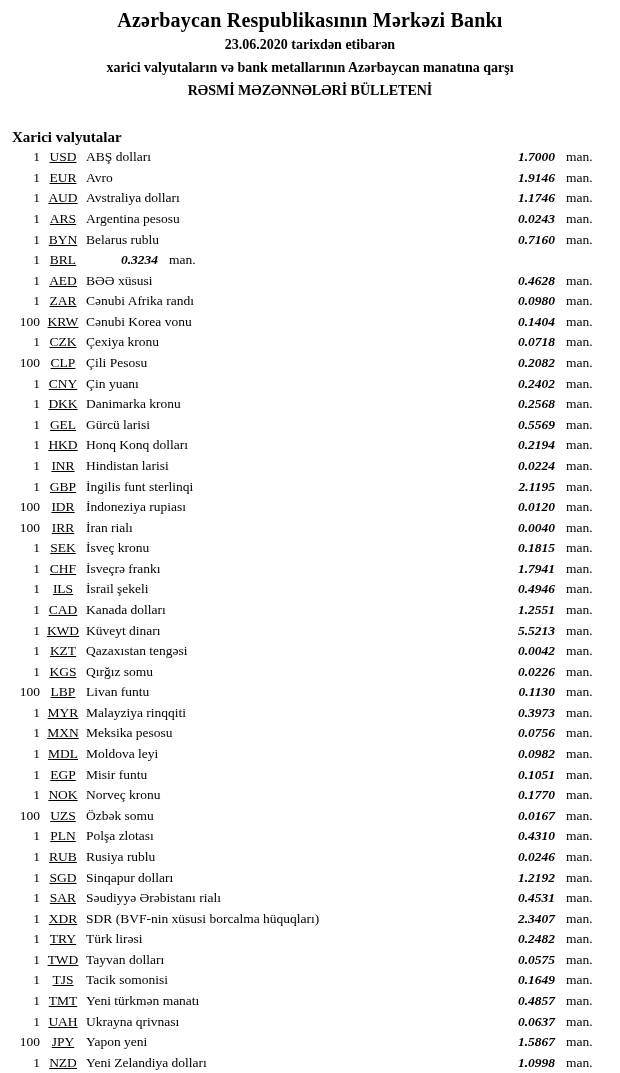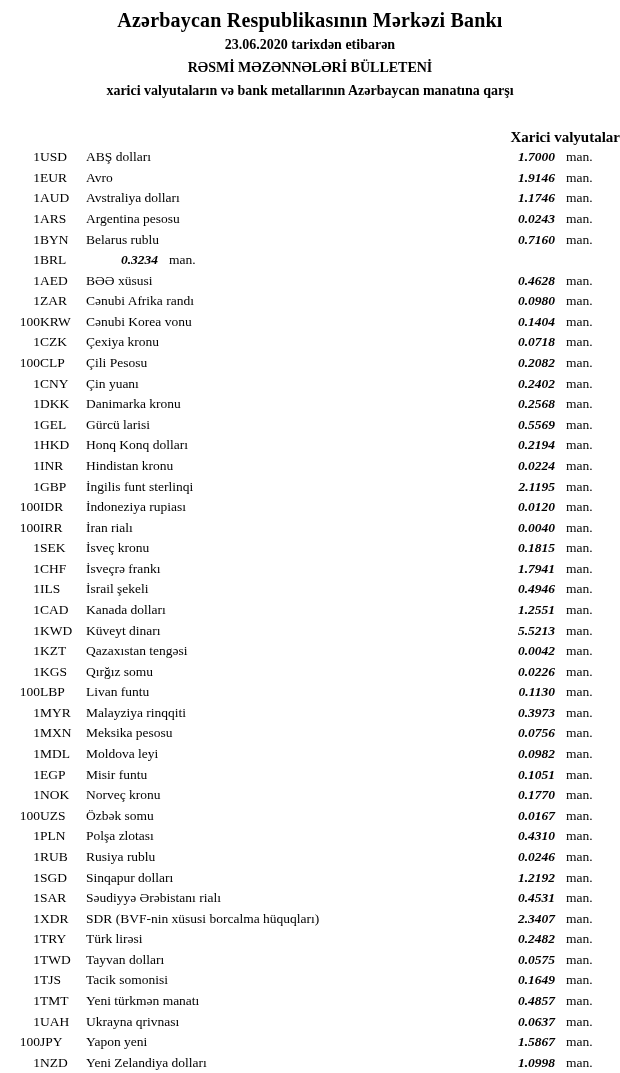--- a/index.html
+++ b/index.html
@@ -26,46 +26,48 @@
     line-height: 26px;
     letter-spacing: 0.2px;
   }
   .hline {
     text-align: center;
     font-weight: bold;
     font-size: 14px;
     line-height: 23px;
   }
   .section-title {
-    text-align: right;
+    text-align: left;
     font-weight: bold;
     font-size: 15px;
     line-height: 20px;
     margin-top: 25px;
+    margin-left: 12px;
   }
   .rates-table {
     width: 620px;
   }
   .row {
     display: flex;
     align-items: center;
     height: 20.58px;
     font-size: 13.5px;
     padding-right: 23px;
     box-sizing: border-box;
   }
   .qty {
     width: 40px;
     text-align: right;
     flex: 0 0 auto;
   }
   .code {
     width: 46px;
-    text-align: left;
+    text-align: center;
     flex: 0 0 auto;
+    text-decoration: underline;
   }
   .name {
     flex: 1 1 auto;
     text-align: left;
     white-space: nowrap;
     overflow: hidden;
   }
   .rate {
     width: 72px;
     text-align: right;
@@ -80,22 +82,22 @@
     text-align: left;
     flex: 0 0 auto;
   }
 </style>
 </head>
 <body>
 
 <div class="page">
   <div class="title">Azərbaycan Respublikasının Mərkəzi Bankı</div>
   <div class="hline">23.06.2020 tarixdən etibarən</div>
+  <div class="hline">xarici valyutaların və bank metallarının Azərbaycan manatına qarşı</div>
   <div class="hline">RƏSMİ MƏZƏNNƏLƏRİ BÜLLETENİ</div>
-  <div class="hline">xarici valyutaların və bank metallarının Azərbaycan manatına qarşı</div>
 
   <div class="section-title">Xarici valyutalar</div>
 
   <div class="rates-table">
       <div class="row">
         <span class="qty">1</span>
         <span class="code">USD</span>
         <span class="name">ABŞ dolları</span>
         <span class="rate">1.7000</span>
         <span class="unit">man.</span>
@@ -193,21 +195,21 @@
       <div class="row">
         <span class="qty">1</span>
         <span class="code">HKD</span>
         <span class="name">Honq Konq dolları</span>
         <span class="rate">0.2194</span>
         <span class="unit">man.</span>
       </div>
       <div class="row">
         <span class="qty">1</span>
         <span class="code">INR</span>
-        <span class="name">Hindistan kronu</span>
+        <span class="name">Hindistan larisi</span>
         <span class="rate">0.0224</span>
         <span class="unit">man.</span>
       </div>
       <div class="row">
         <span class="qty">1</span>
         <span class="code">GBP</span>
         <span class="name">İngilis funt sterlinqi</span>
         <span class="rate">2.1195</span>
         <span class="unit">man.</span>
       </div>

